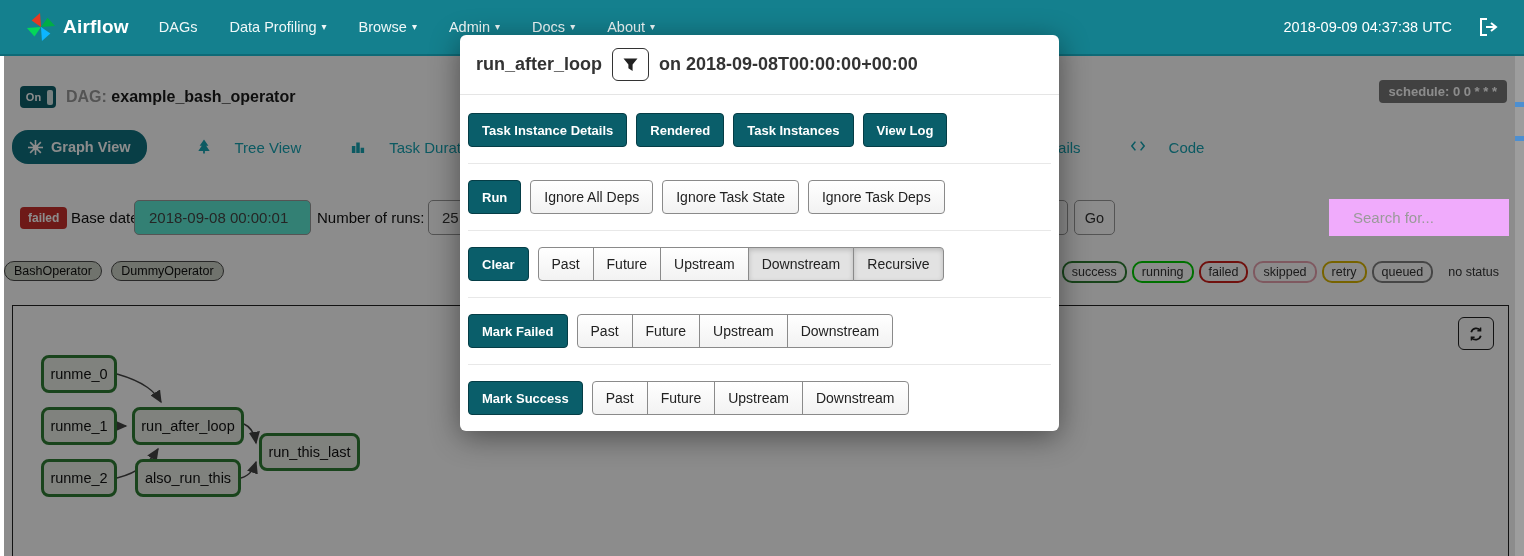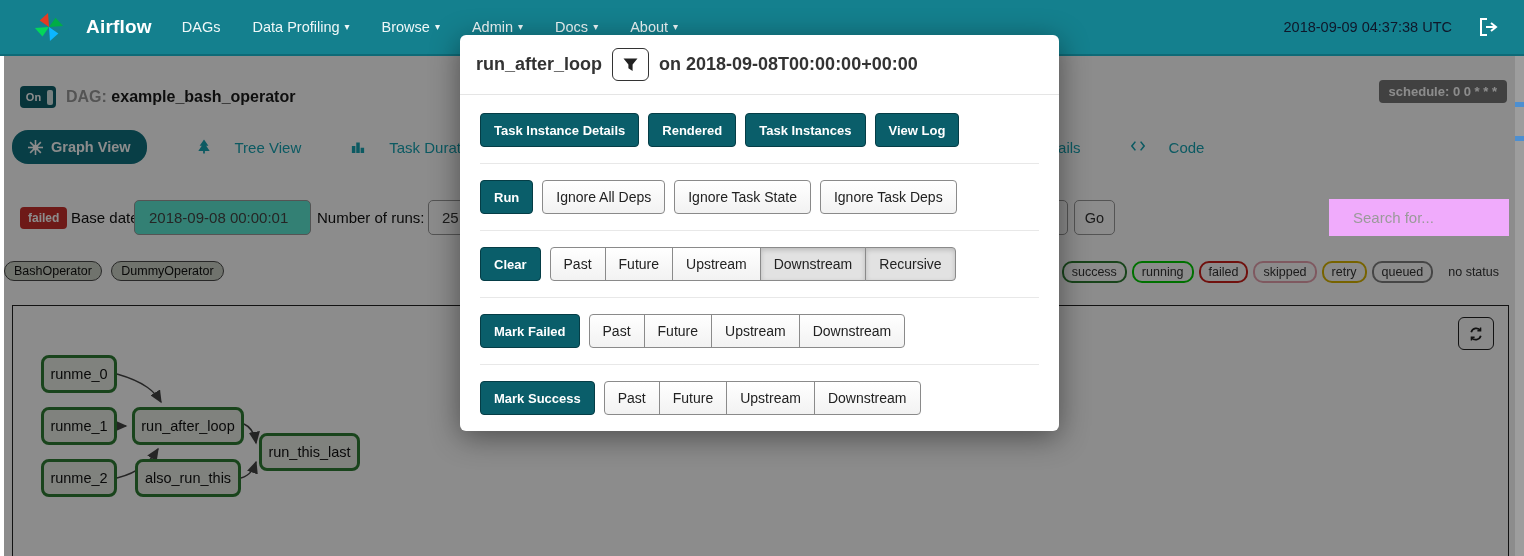--- a/index.html
+++ b/index.html
@@ -2,28 +2,28 @@
 <html><head>
 <meta charset="utf-8">
 <style>
   * { margin:0; padding:0; box-sizing:border-box; }
   html,body { width:1524px; height:556px; overflow:hidden; }
   body { font-family:"Liberation Sans","DejaVu Sans",sans-serif; background:#fff; position:relative; }
 
   
   .navbar { position:absolute; left:0; top:0; width:1524px; height:56px;
     background:#14808E; border-bottom:2px solid #0e6a77; display:flex; align-items:center; z-index:50; }
-  .brand { display:flex; align-items:center; gap:22px; padding:0 14px 0 34px; }
+  .brand { display:flex; align-items:center; gap:7px; padding:0 14px 0 26px; }
   .brand-name { color:#fff; font-size:19px; font-weight:bold; letter-spacing:.2px; }
   .nav-menu { display:flex; align-items:center; height:100%; }
   .nav-item { display:flex; align-items:center; gap:5px; color:#eef7f8; font-size:14.5px;
     padding:0 16px; height:100%; cursor:pointer; text-decoration:none; }
   .caret-glyph { font-size:10px; color:#eef7f8; line-height:1; }
   .nav-right { margin-left:auto; display:flex; align-items:center; gap:26px; padding-right:24px; }
-  .nav-clock { color:#0f172a; font-size:14.5px; }
+  .nav-clock { color:#ffffff; font-size:14.5px; }
 
   
   .content { position:absolute; left:4px; top:56px; width:1524px; height:500px; background:#fff; }
   .overlay { position:absolute; inset:0; background:rgba(0,0,0,0.45); z-index:10; }
 
   .dag-header { position:absolute; left:16px; top:30px; display:flex; align-items:center; gap:10px; }
   .on-toggle { width:36px; height:22px; background:#0d5f6b; border-radius:4px; display:flex;
     align-items:center; padding:0 3px; gap:3px; cursor:pointer; }
   .on-toggle .on-label { color:#fff; font-size:11px; font-weight:bold; flex:1; text-align:center; }
   .on-knob { width:6px; height:15px; background:#d9e9ea; border-radius:2px; }
@@ -91,21 +91,21 @@
   .scroll-strip { position:absolute; right:0; top:0; width:13px; height:500px; background:#9d9d9d; z-index:15; }
   .scroll-mark { position:absolute; left:0; width:13px; height:5px; background:#4d8fd1; }
 
   
   .modal { position:absolute; left:460px; top:35px; width:599px; background:#fff; border-radius:6px;
     box-shadow:0 6px 30px rgba(0,0,0,.45); z-index:100; }
   .modal-header { display:flex; align-items:center; gap:10px; padding:13px 16px; border-bottom:1px solid #e5e5e5; }
   .modal-title { font-size:18px; font-weight:bold; color:#333; }
   .filter-btn { width:37px; height:33px; border:1.5px solid #333; border-radius:6px; background:#fff;
     display:flex; align-items:center; justify-content:center; cursor:pointer; }
-  .modal-body { padding:2px 20px 0; }
+  .modal-body { padding:2px 8px 0; }
   .m-row { display:flex; align-items:center; margin:16px 0; }
   .m-row .gap { width:9px; flex:none; }
   .modal hr { border:0; border-top:1px solid #e8e8e8; margin:0; }
   .btn { display:inline-flex; align-items:center; justify-content:center; height:34px; border-radius:4px;
     cursor:pointer; font-family:"Liberation Sans",sans-serif; white-space:nowrap; }
   .btn-teal { background:#0a5e6a; border:1px solid #053d46; color:#fff; font-size:13px; font-weight:bold;
     padding:0 13px; }
   .btn-default { background:linear-gradient(#ffffff,#f2f2f2); border:1px solid #8a8a8a; color:#222;
     font-size:14px; padding:0 13px; }
   .btn-group { display:flex; }

